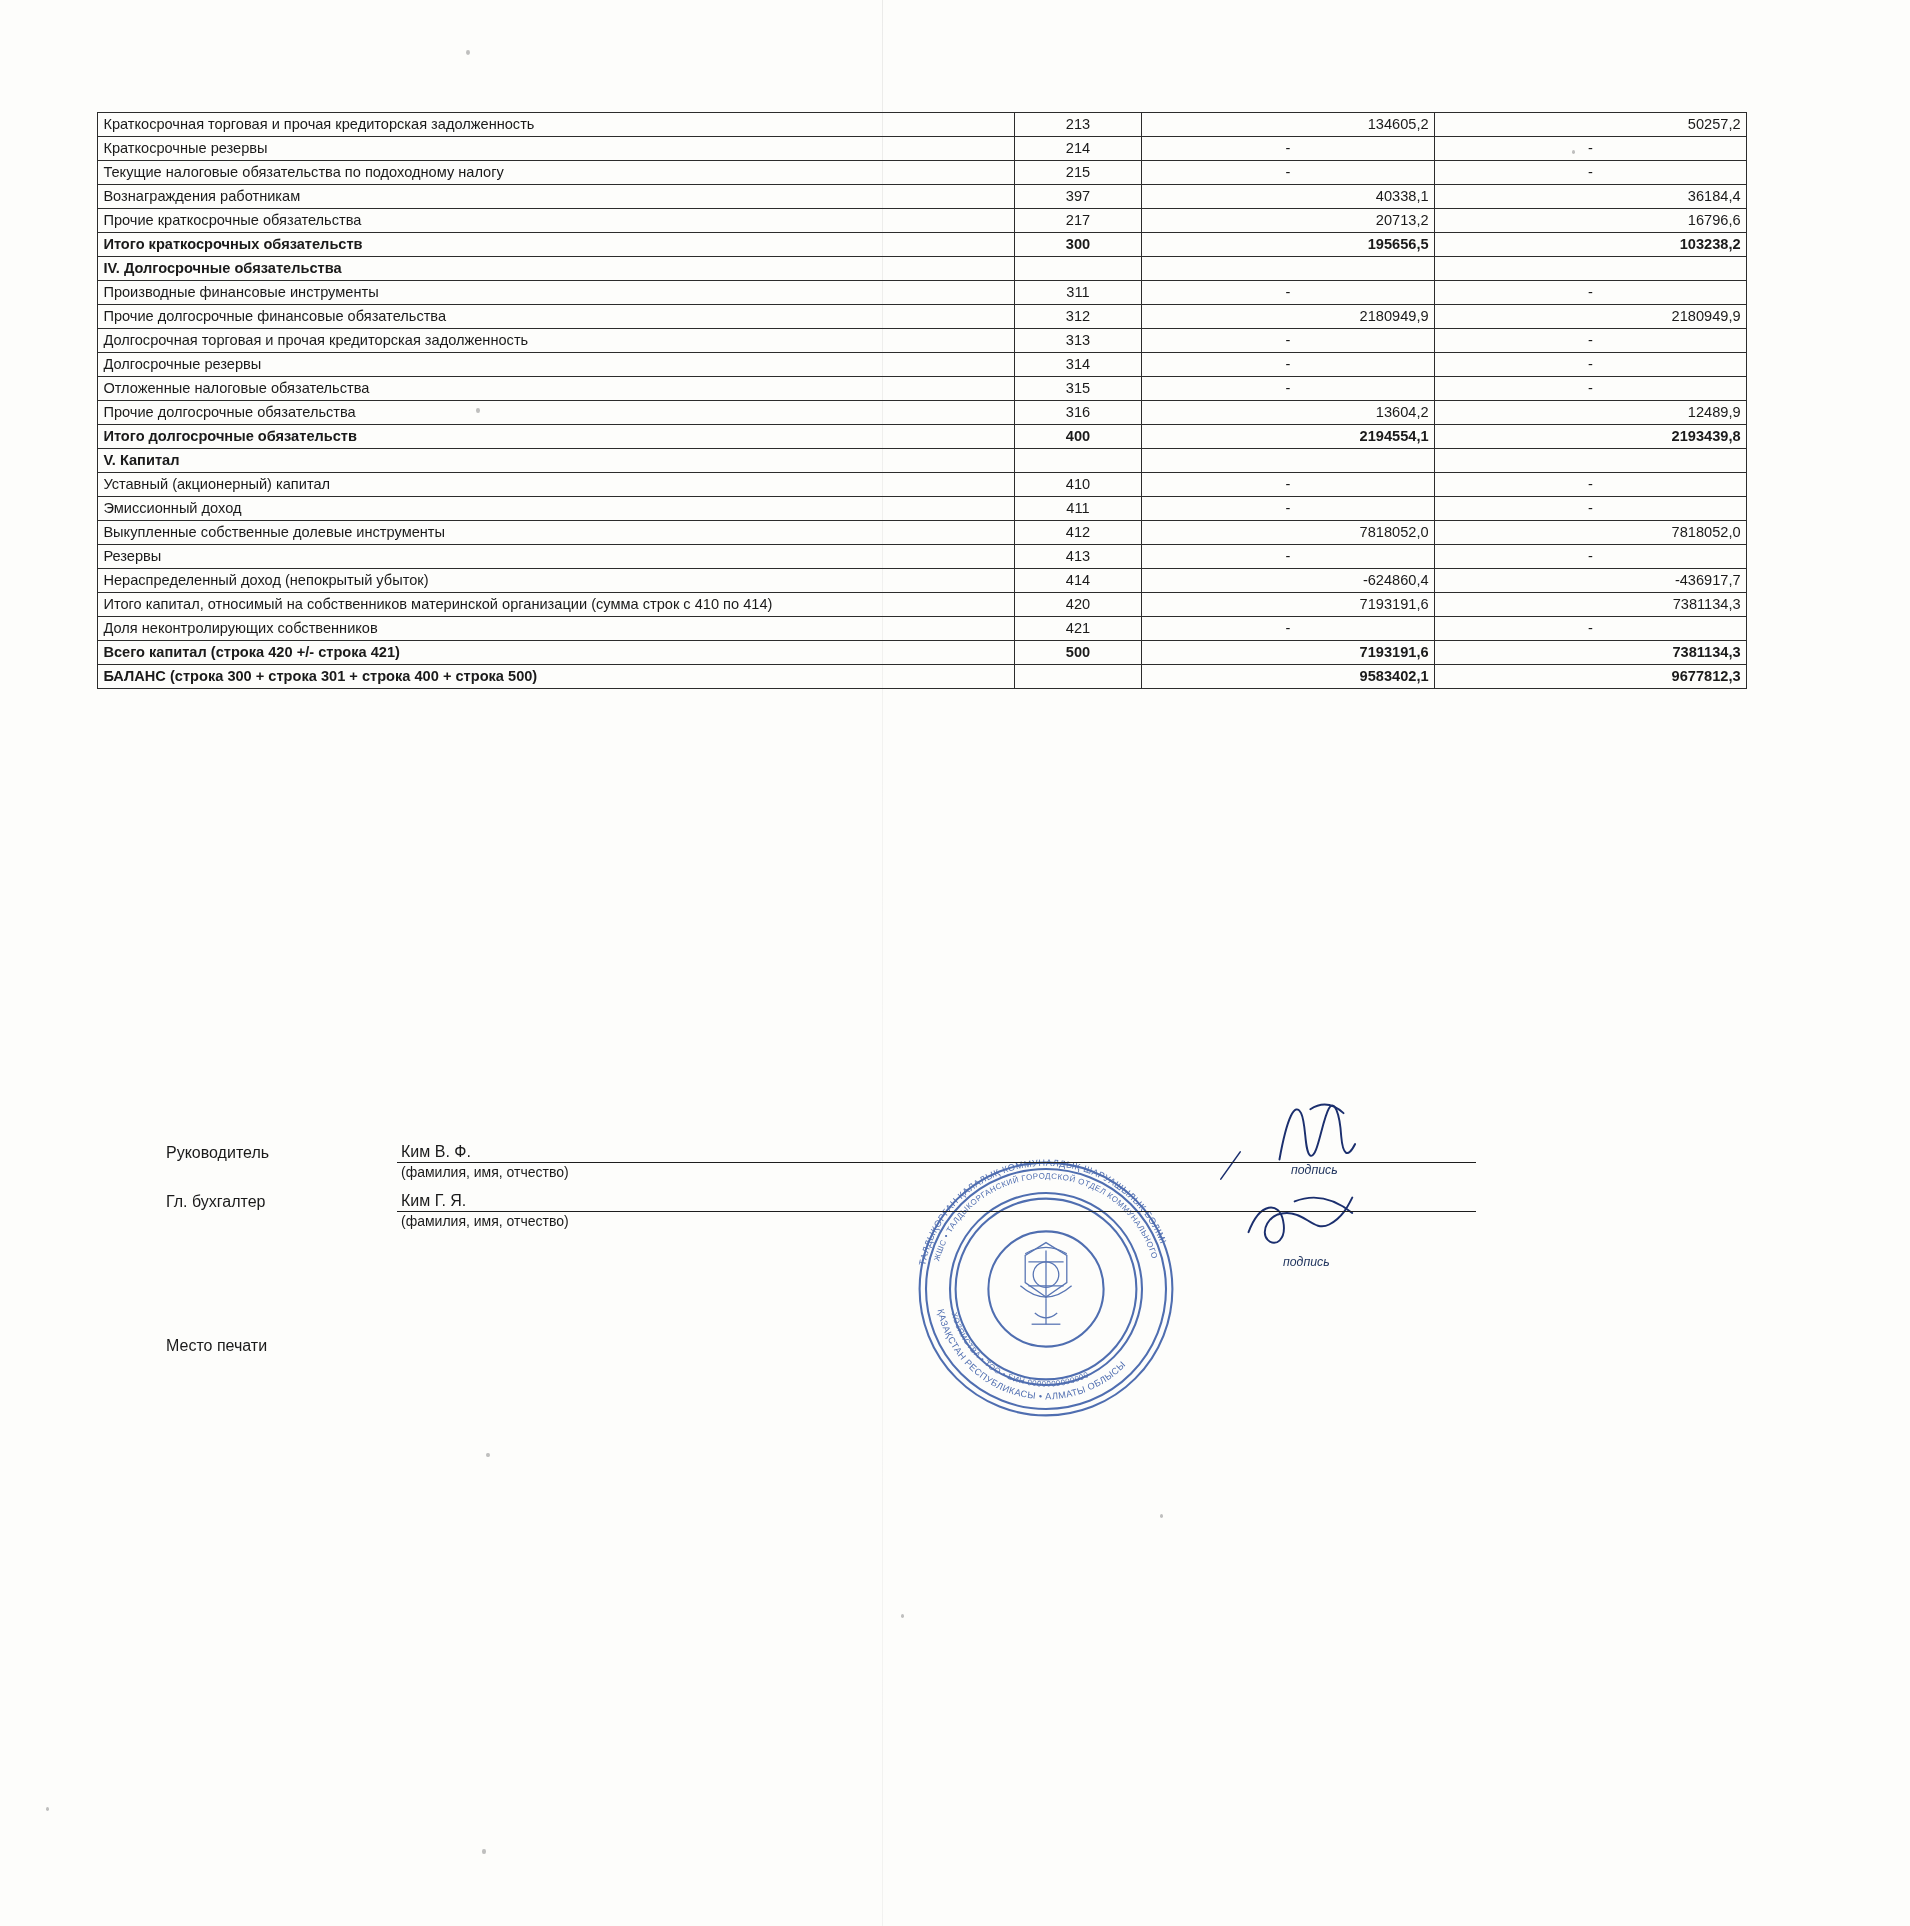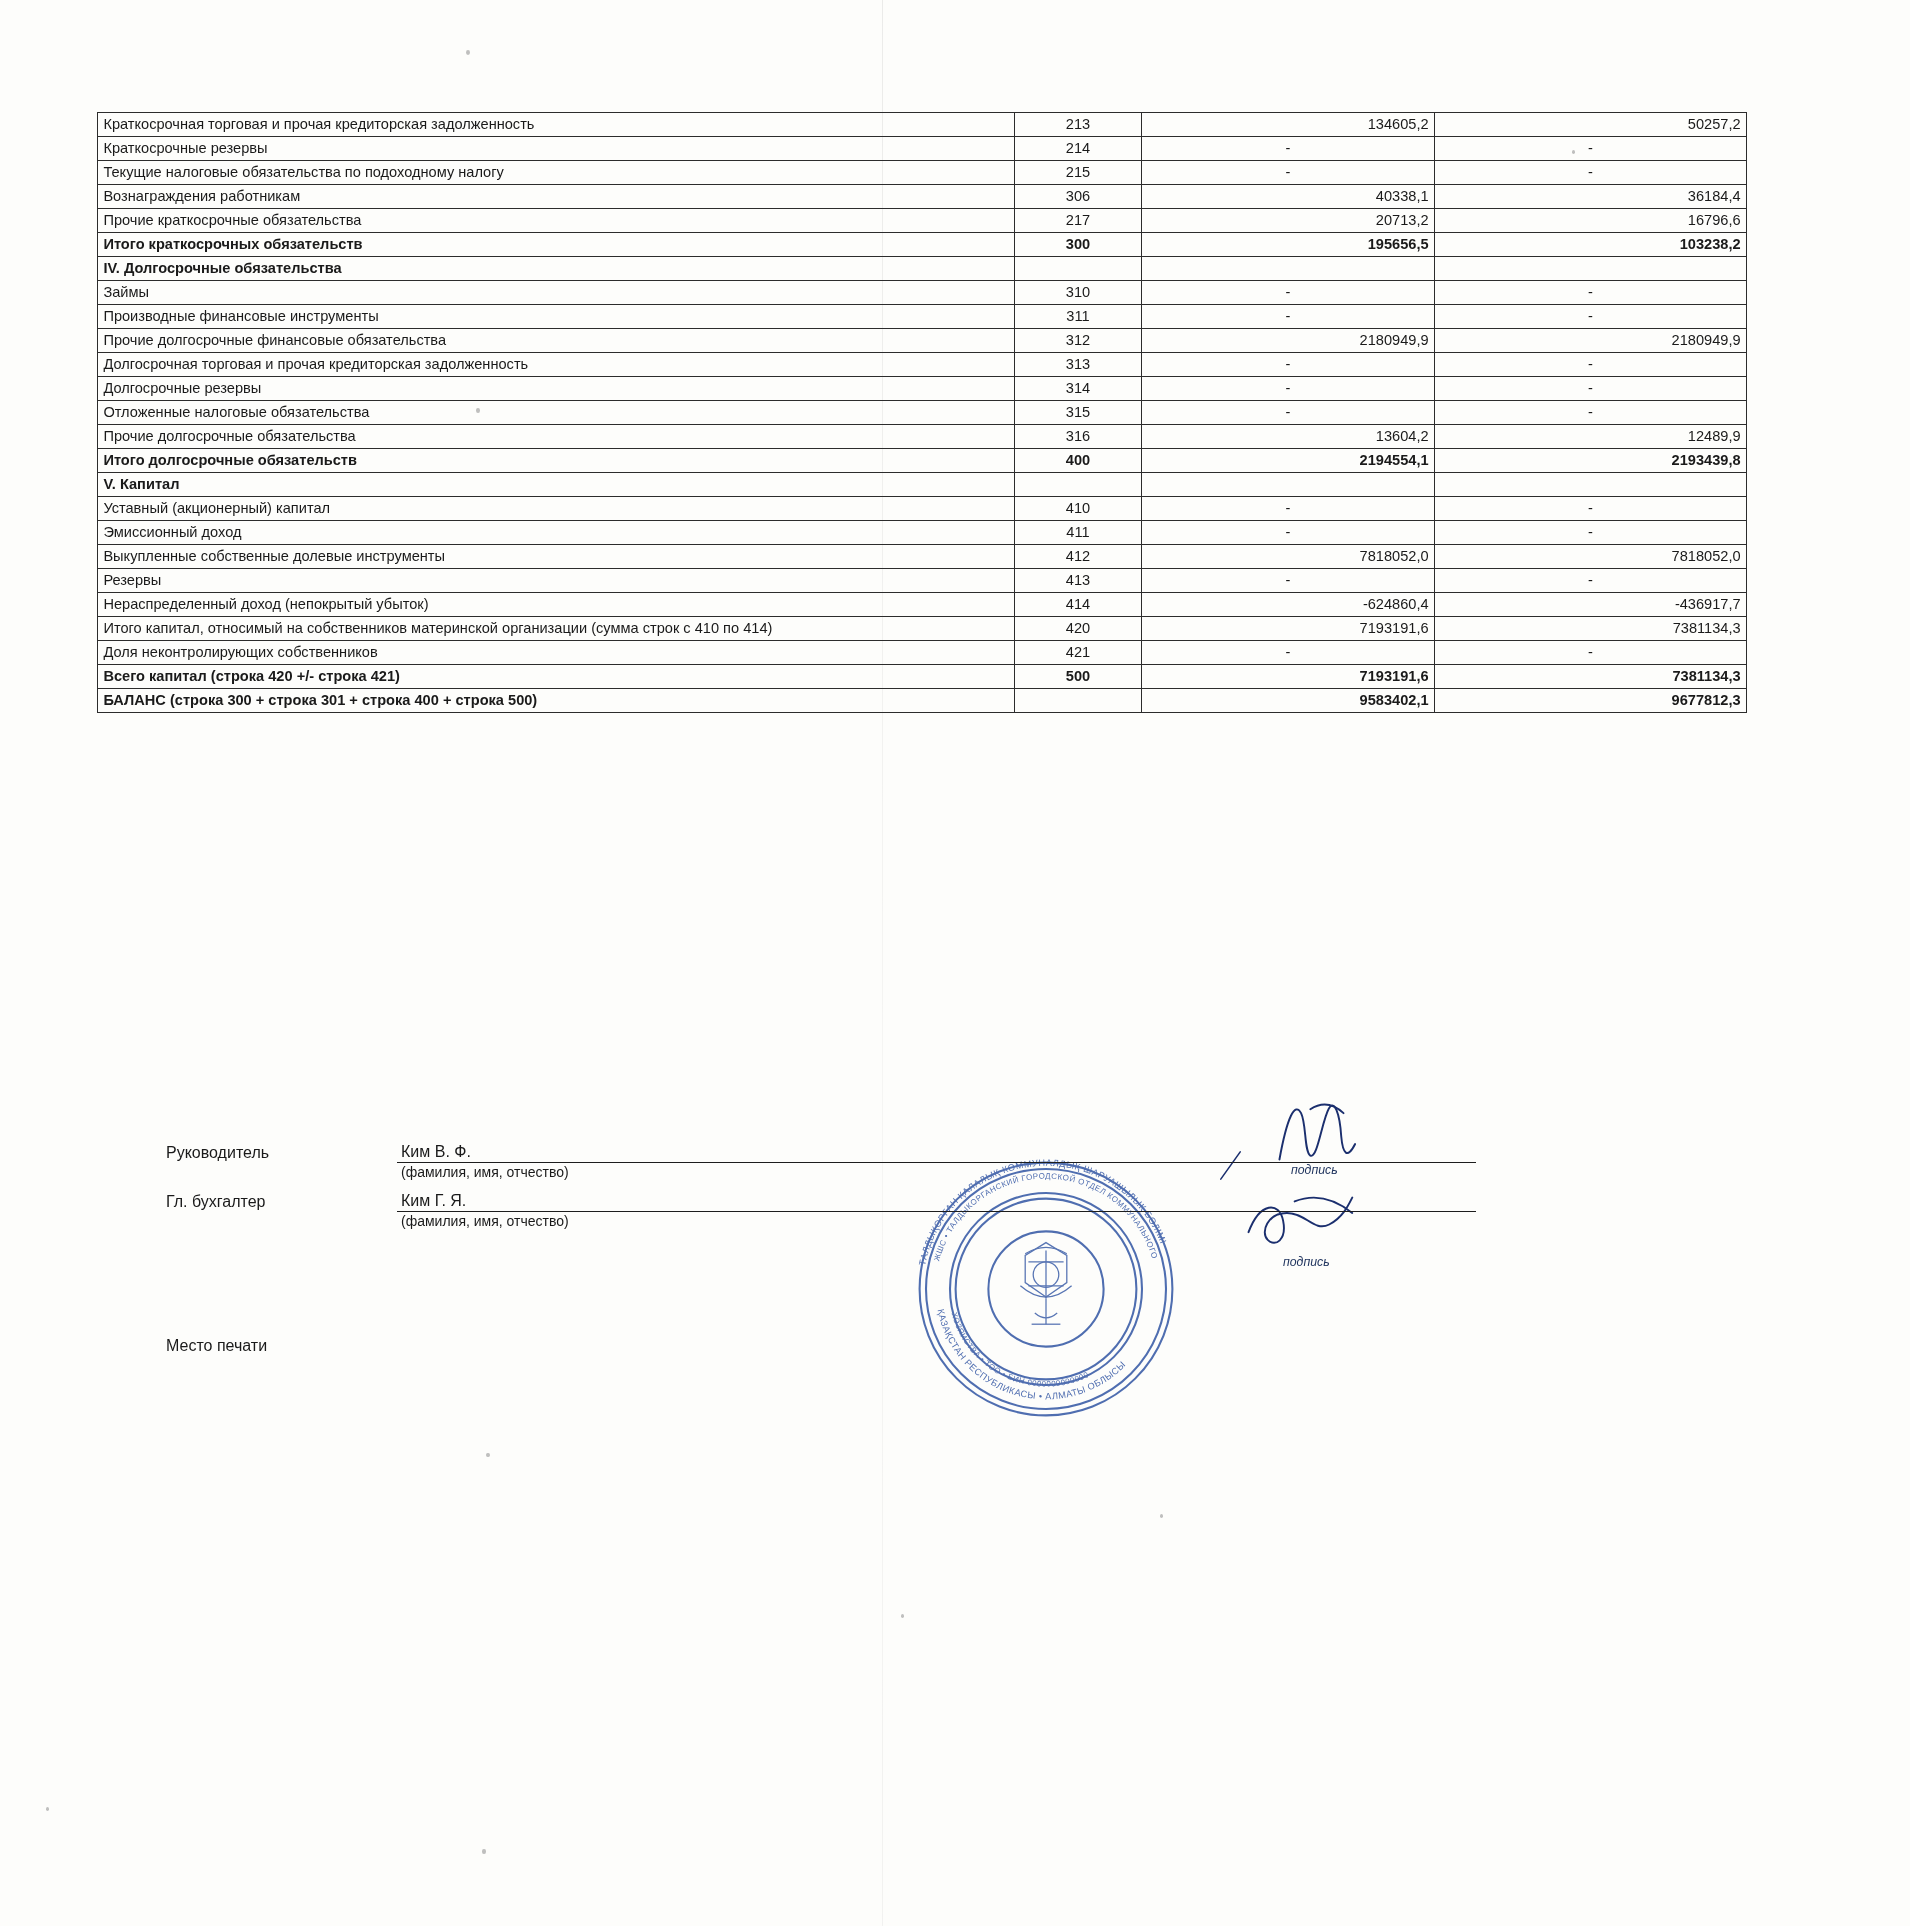--- a/index.html
+++ b/index.html
@@ -171,47 +171,41 @@
           <td class="v2 dash">-</td>
         </tr>
         <tr>
           <td class="name">Текущие налоговые обязательства по подоходному налогу</td>
           <td class="code">215</td>
           <td class="v1 dash">-</td>
           <td class="v2 dash">-</td>
         </tr>
         <tr>
           <td class="name">Вознаграждения работникам</td>
-          <td class="code">306</td>
+          <td class="code">397</td>
           <td class="v1">40338,1</td>
           <td class="v2">36184,4</td>
         </tr>
         <tr>
           <td class="name">Прочие краткосрочные обязательства</td>
           <td class="code">217</td>
           <td class="v1">20713,2</td>
           <td class="v2">16796,6</td>
         </tr>
         <tr class="bold">
           <td class="name">Итого краткосрочных обязательств</td>
           <td class="code">300</td>
           <td class="v1">195656,5</td>
           <td class="v2">103238,2</td>
         </tr>
         <tr class="bold">
           <td class="name section">IV. Долгосрочные обязательства</td>
           <td class="code"></td>
           <td class="v1"></td>
           <td class="v2"></td>
-        </tr>
-        <tr>
-          <td class="name">Займы</td>
-          <td class="code">310</td>
-          <td class="v1 dash">-</td>
-          <td class="v2 dash">-</td>
         </tr>
         <tr>
           <td class="name">Производные финансовые инструменты</td>
           <td class="code">311</td>
           <td class="v1 dash">-</td>
           <td class="v2 dash">-</td>
         </tr>
         <tr>
           <td class="name">Прочие долгосрочные финансовые обязательства</td>
           <td class="code">312</td>

